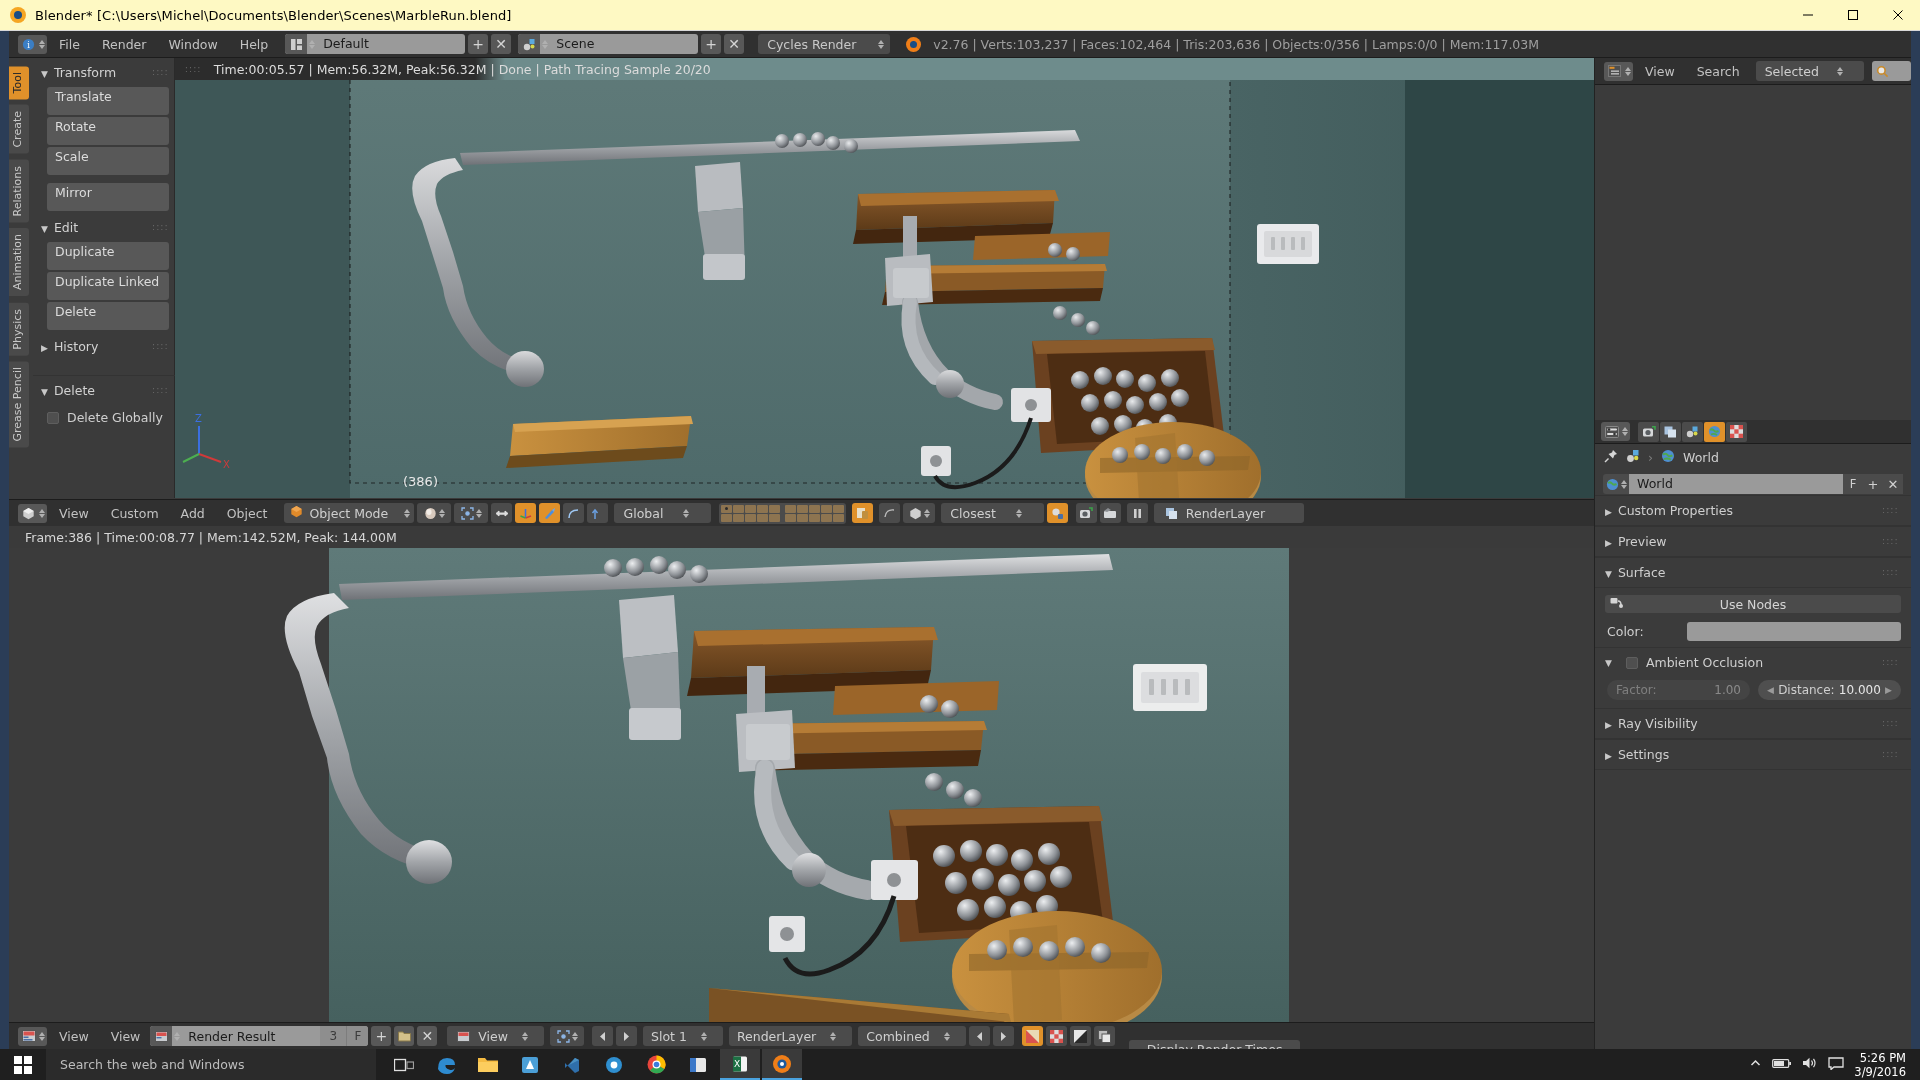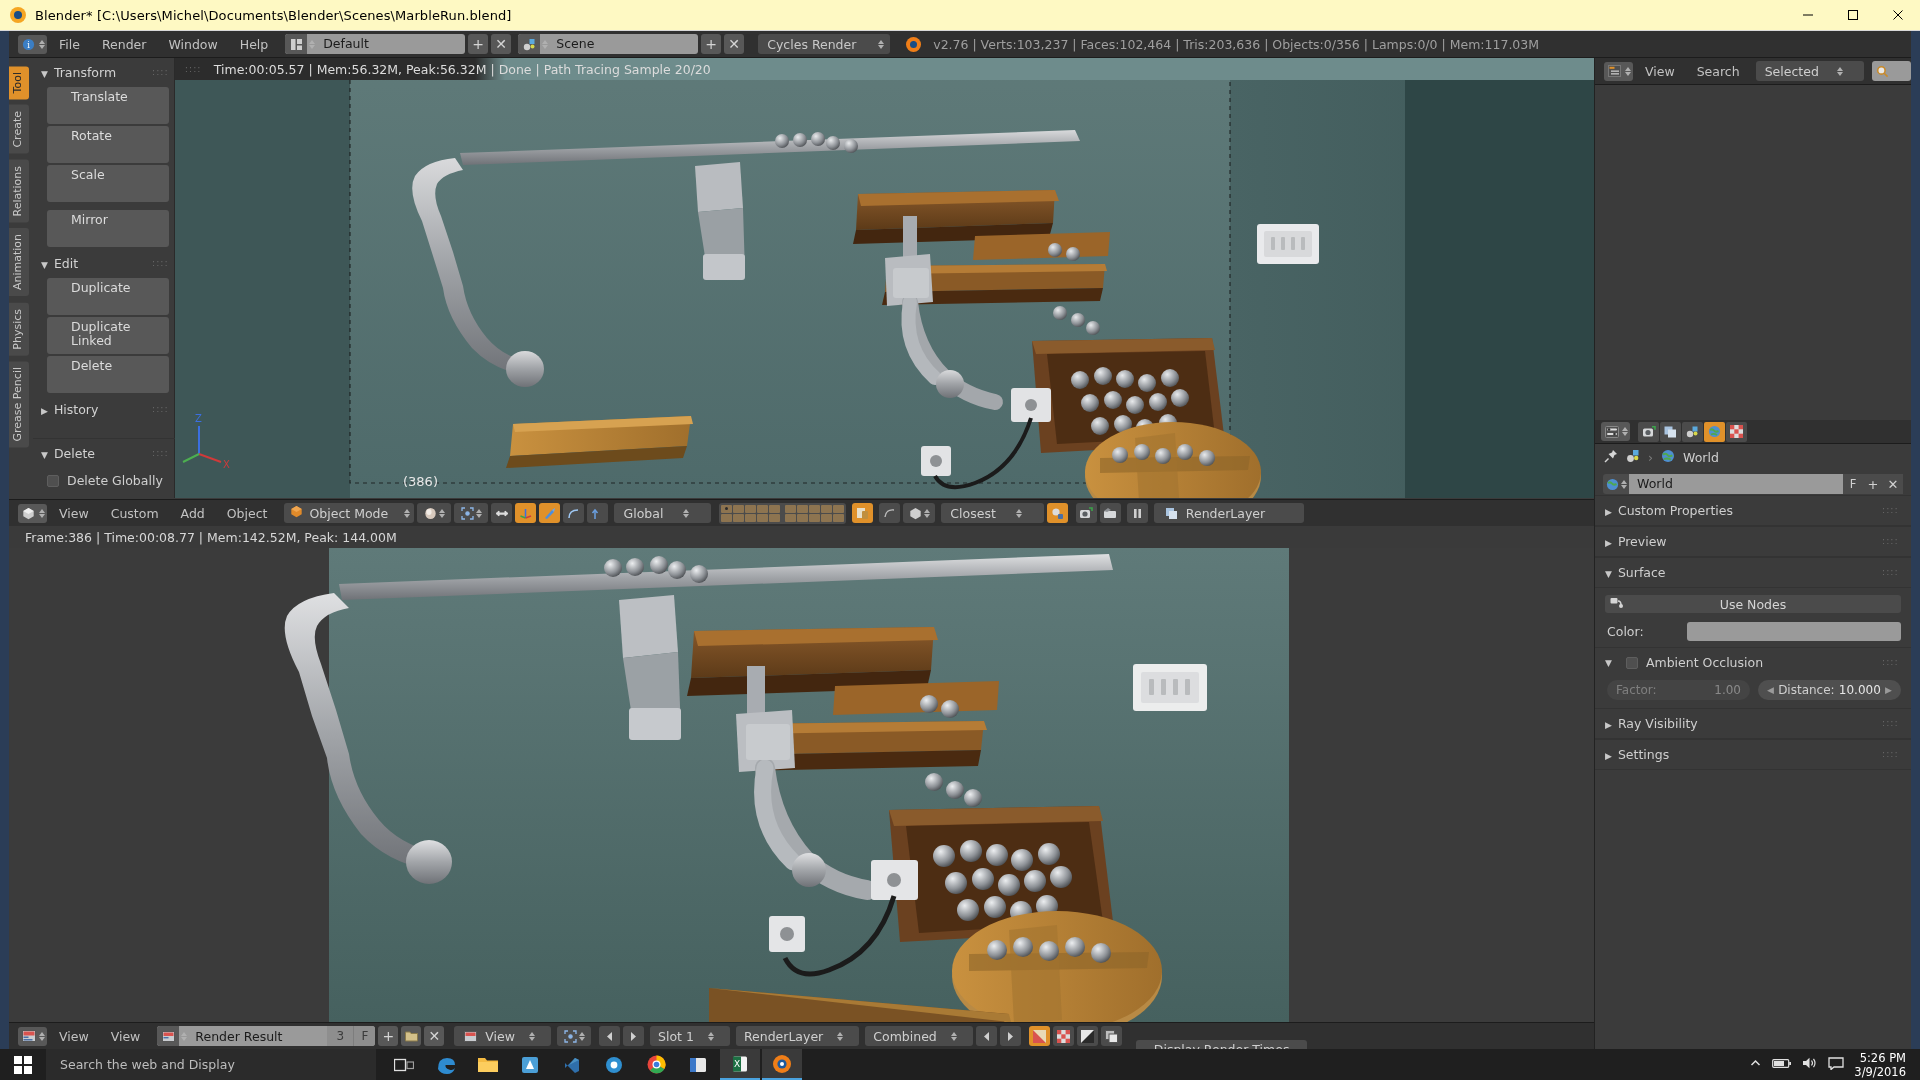--- a/index.html
+++ b/index.html
@@ -135,21 +135,21 @@
   }
   .vtab.active { background: #e0912a; color: #2a2a2a; }
   .ts-body { position: absolute; left: 24px; top: 0; width: 142px; }
   .panel-head {
     display: flex; align-items: center; font-size: 12.5px; color: #d2d2d2;
     padding: 7px 6px 7px 8px; justify-content: space-between;
   }
   .tri { font-size: 9px; color: #c8c8c8; margin-right: 6px; display: inline-block; }
   .ts-btn {
     margin: 0 6px 2px 14px; background: #585858; border-radius: 3px;
-    font-size: 12.5px; color: #dcdcdc; padding: 3px 24px; height: 37px; line-height: 14px;
+    font-size: 12.5px; color: #dcdcdc; padding: 3px 8px; height: 28px; line-height: 14px;
   }
   .ts-sep { height: 6px; }
   .checkrow {
     display: flex; align-items: center; font-size: 12.5px; color: #cfcfcf;
     padding: 5px 6px 5px 14px;
   }
   .chk {
     width: 12px; height: 12px; background: #4f4f4f; border: 1px solid #5e5e5e;
     border-radius: 2px; margin-right: 8px;
   }
@@ -202,21 +202,21 @@
   .img-canvas {
     position: absolute; left: 0; top: 22px; width: 1585px; height: 474px;
     background: #3b3b3b;
   }
   .img-header {
     position: absolute; left: 0; bottom: 0; width: 1585px; height: 27px;
     background: #303030; border-top: 1px solid #1c1c1c;
     display: flex; align-items: center;
   }
   .img-name-dd {
-    display: flex; align-items: center; height: 20px; margin-left: 7px;
+    display: flex; align-items: center; height: 20px; 
     background: #9a9a9a; border-radius: 3px; overflow: hidden;
   }
   .inm-val { font-size: 12.5px; color: #1b1b1b; padding: 0 10px 0 8px; width: 140px; }
   .inm-num { font-size: 12px; color: #3c3c3c; background: #8e8e8e; width: 26px; text-align: center; height: 20px; line-height: 20px; }
   .inm-f { font-size: 12px; color: #3c3c3c; background: #8e8e8e; width: 22px; text-align: center; height: 20px; line-height: 20px; border-left: 1px solid #7d7d7d; }
   .small-dd {
     display: flex; align-items: center; height: 20px; background: #4b4b4b; border-radius: 3px;
     margin-left: 6px; padding: 0 4px 0 8px;
   }
   .small-dd span { font-size: 12.5px; color: #cfcfcf; margin-right: 12px; }
@@ -1305,21 +1305,21 @@
 
   <div class="taskbar">
     <div class="start-btn">
       <span class="winlogo">
           <i></i>
           <i></i>
           <i></i>
           <i></i>
         </span>
     </div>
-    <div class="tb-search">Search the web and Display</div>
+    <div class="tb-search">Search the web and Windows</div>
     <div class="tb-apps">
       <div class="tb-app">
         <svg width="20" height="16" viewBox="0 0 20 16">
             <rect x="0.5" y="2.5" width="11" height="11" fill="none" stroke="#e0e0e0" stroke-width="1.3"></rect>
             <rect x="13" y="5" width="6.5" height="6.5" fill="none" stroke="#9e9e9e" stroke-width="1.2"></rect>
           </svg>
       </div>
       <div class="tb-app">
         <svg width="22" height="22" viewBox="0 0 22 22">
             <path d="M3 15 Q3 4 12 4 Q20 4 20 11 L10.5 11 Q10 14 14 15.5 Q18 17 20 14 Q18 20 12 20 Q5.5 20 3 15 Z" fill="#2e8bd0"></path>

